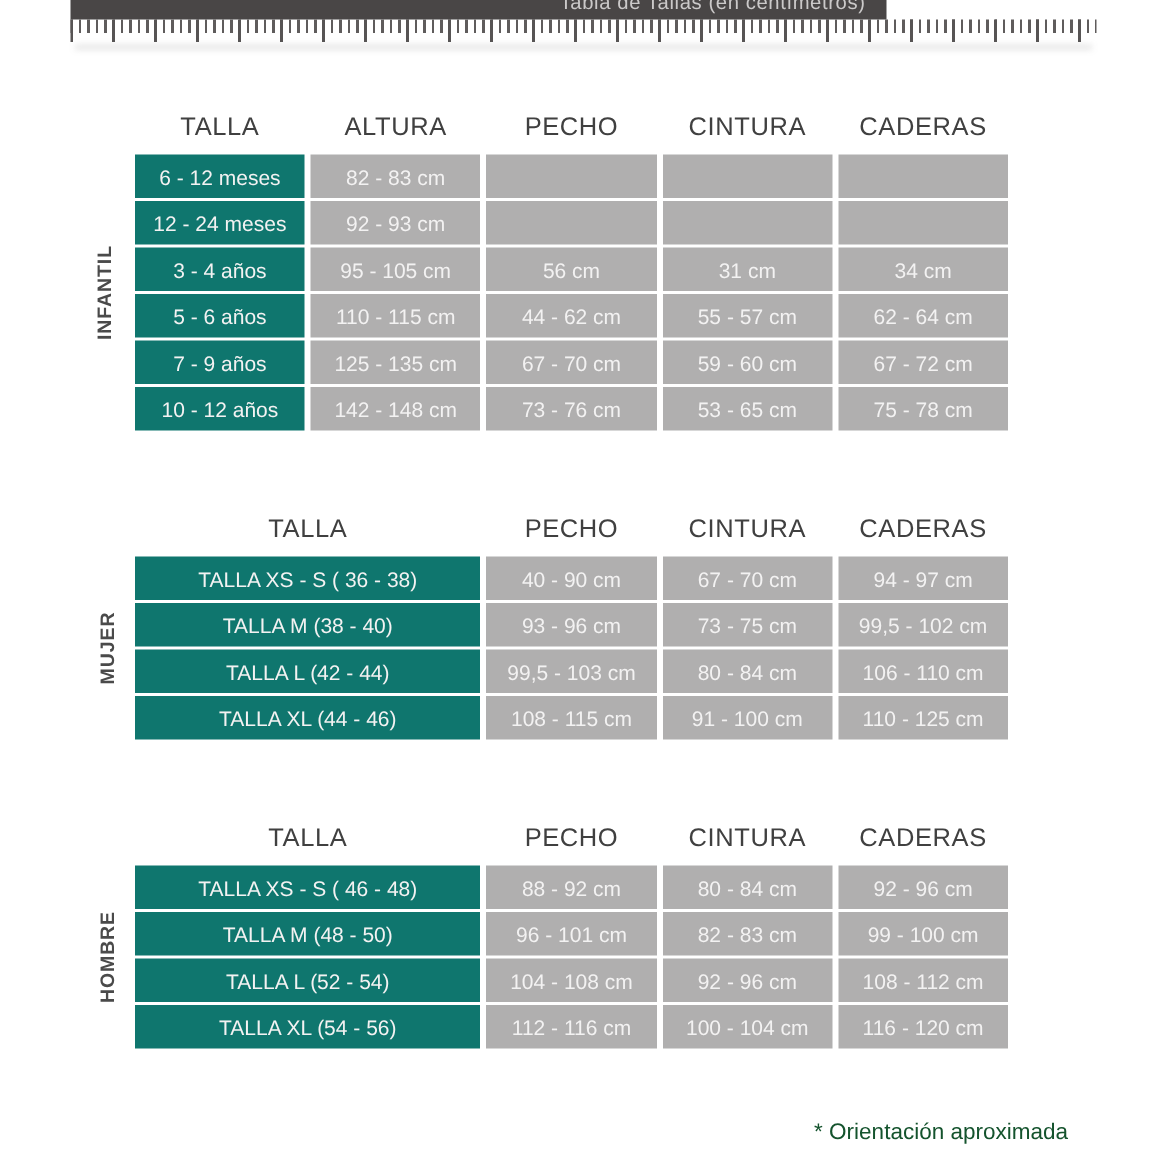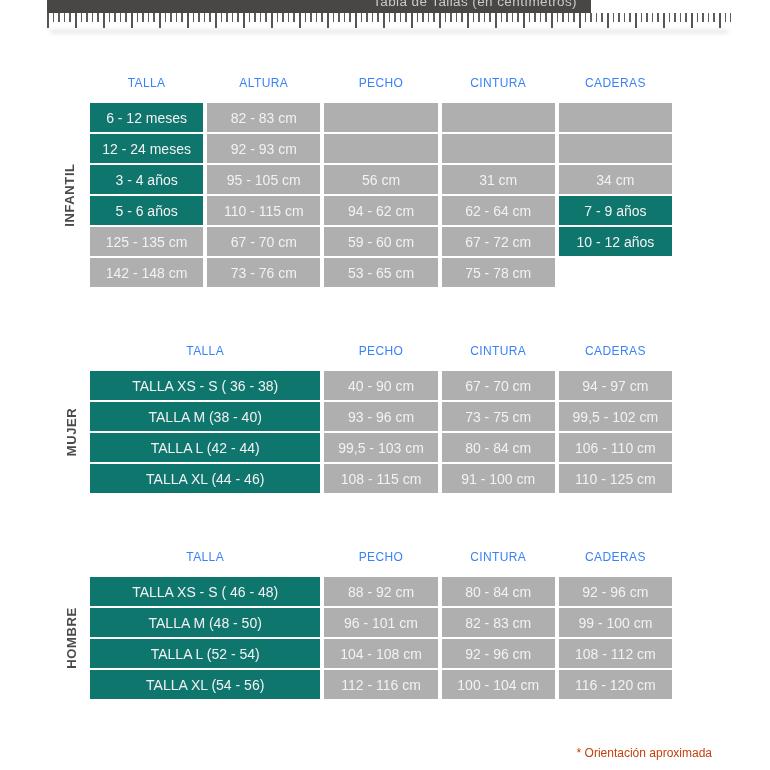--- a/index.html
+++ b/index.html
@@ -59,23 +59,23 @@
     column-gap: 4px;
   }
   .thead {
     height: 16px;
     margin-bottom: 12px;
   }
   .hcell {
     display: flex;
     align-items: center;
     justify-content: center;
-    font-size: 12px;
+    font-size: 17px;
     letter-spacing: 0.4px;
-    color: #3b82f6;
+    color: #404040;
   }
   .tbody {
     grid-auto-rows: 29px;
     row-gap: 2px;
   }
   .cell {
     display: flex;
     align-items: center;
     justify-content: center;
     font-size: 14px;
@@ -99,22 +99,22 @@
     white-space: nowrap;
   }
   .vlabel.infantil { left: 14px; top: 187px; }
   .vlabel.mujer    { left: 16px; top: 424px; }
   .vlabel.hombre   { left: 16px; top: 630px; }
 
   
   .footnote {
     position: absolute;
     right: 58px; top: 746px;
-    font-size: 12px;
-    color: #c2410c;
+    font-size: 15px;
+    color: #14532d;
   }
 </style>
 </head>
 <body>
 
 <div class="tape-bar">
   <div class="tape-title">Tabla de Tallas (en centímetros)</div>
 </div>
 <div class="tape-ticks"></div>
 <div class="tape-shadow"></div>
@@ -142,21 +142,22 @@
       <div class="cell light"></div>
       <div class="cell light"></div>
       <div class="cell light"></div>
       <div class="cell dark">3 - 4 años</div>
       <div class="cell light">95 - 105 cm</div>
       <div class="cell light">56 cm</div>
       <div class="cell light">31 cm</div>
       <div class="cell light">34 cm</div>
       <div class="cell dark">5 - 6 años</div>
       <div class="cell light">110 - 115 cm</div>
-      <div class="cell light">94 - 62 cm</div>
+      <div class="cell light">44 - 62 cm</div>
+      <div class="cell light">55 - 57 cm</div>
       <div class="cell light">62 - 64 cm</div>
       <div class="cell dark">7 - 9 años</div>
       <div class="cell light">125 - 135 cm</div>
       <div class="cell light">67 - 70 cm</div>
       <div class="cell light">59 - 60 cm</div>
       <div class="cell light">67 - 72 cm</div>
       <div class="cell dark">10 - 12 años</div>
       <div class="cell light">142 - 148 cm</div>
       <div class="cell light">73 - 76 cm</div>
       <div class="cell light">53 - 65 cm</div>

